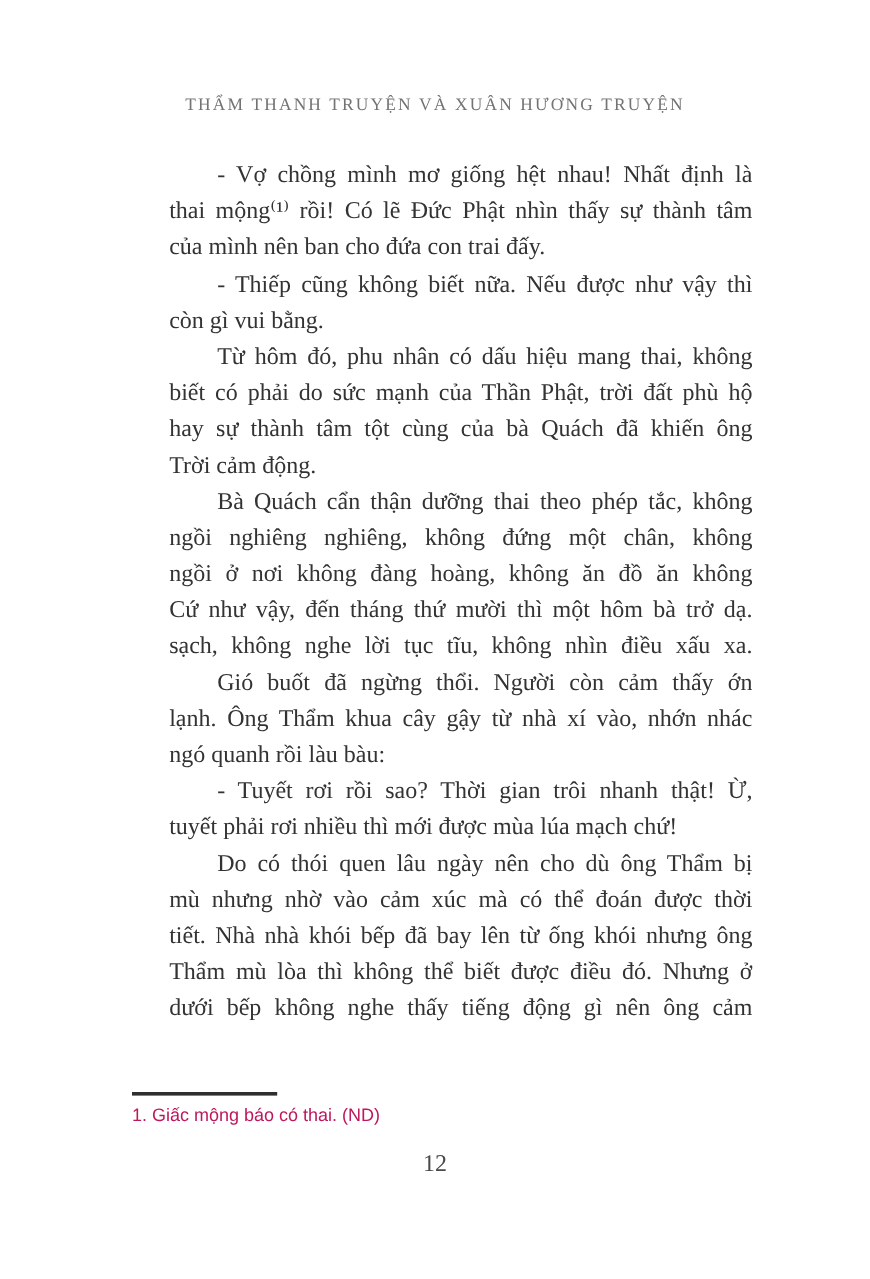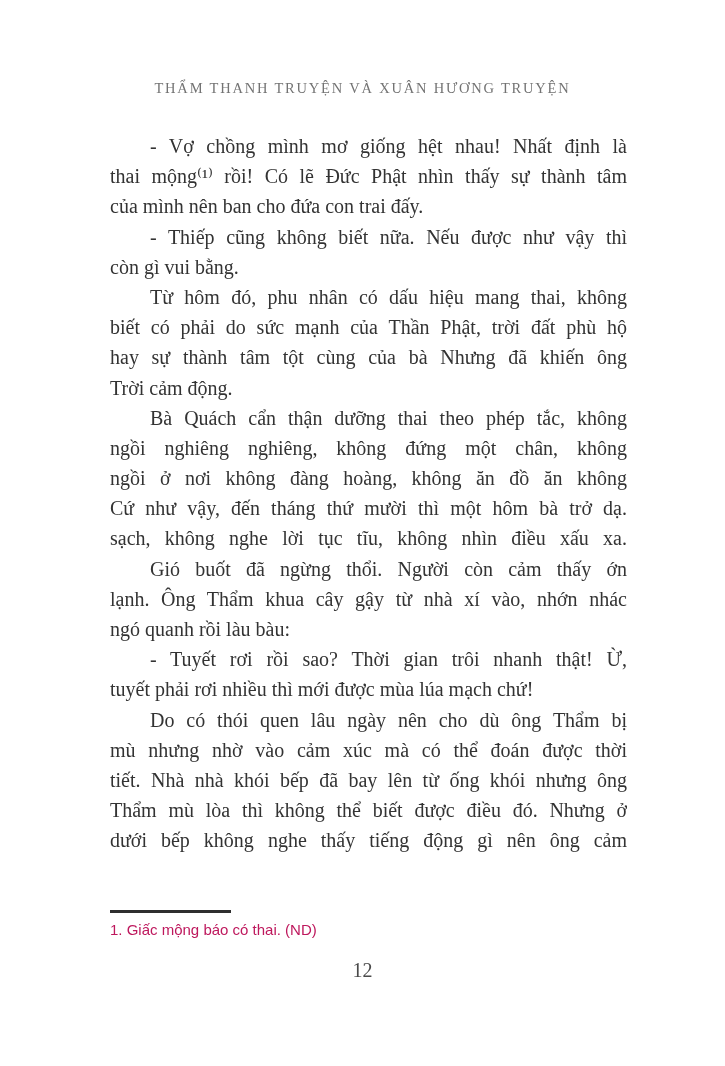--- a/index.html
+++ b/index.html
@@ -32,20 +32,21 @@
     width: 517px;
   }
   .line {
     font-size: 20px;
     line-height: 30.2px;
     height: 30.2px;
     text-align: justify;
     text-align-last: justify;
     overflow: hidden;
     white-space: nowrap; 
+    margin-left: 31px;
   }
   .line { white-space: normal; } 
   .line.first { text-indent: 40px; }
   .line.lastline { text-align-last: left; }
   .footnote-rule {
     position: absolute;
     top: 910px;
     left: 110px;
     width: 121px;
     height: 3px;
@@ -79,21 +80,21 @@
   <div class="running-header">THẨM THANH TRUYỆN VÀ XUÂN HƯƠNG TRUYỆN</div>
 
   <div class="body-text" id="body-text">
       <div class="line first">- Vợ chồng mình mơ giống hệt nhau! Nhất định là</div>
       <div class="line">thai mộng⁽¹⁾ rồi! Có lẽ Đức Phật nhìn thấy sự thành tâm</div>
       <div class="line lastline">của mình nên ban cho đứa con trai đấy.</div>
       <div class="line first">- Thiếp cũng không biết nữa. Nếu được như vậy thì</div>
       <div class="line lastline">còn gì vui bằng.</div>
       <div class="line first">Từ hôm đó, phu nhân có dấu hiệu mang thai, không</div>
       <div class="line">biết có phải do sức mạnh của Thần Phật, trời đất phù hộ</div>
-      <div class="line">hay sự thành tâm tột cùng của bà Nhưng đã khiến ông</div>
+      <div class="line">hay sự thành tâm tột cùng của bà Quách đã khiến ông</div>
       <div class="line lastline">Trời cảm động.</div>
       <div class="line first">Bà Quách cẩn thận dưỡng thai theo phép tắc, không</div>
       <div class="line">ngồi nghiêng nghiêng, không đứng một chân, không</div>
       <div class="line">ngồi ở nơi không đàng hoàng, không ăn đồ ăn không</div>
       <div class="line">Cứ như vậy, đến tháng thứ mười thì một hôm bà trở dạ.</div>
       <div class="line">sạch, không nghe lời tục tĩu, không nhìn điều xấu xa.</div>
       <div class="line first">Gió buốt đã ngừng thổi. Người còn cảm thấy ớn</div>
       <div class="line">lạnh. Ông Thẩm khua cây gậy từ nhà xí vào, nhớn nhác</div>
       <div class="line lastline">ngó quanh rồi làu bàu:</div>
       <div class="line first">- Tuyết rơi rồi sao? Thời gian trôi nhanh thật! Ừ,</div>

